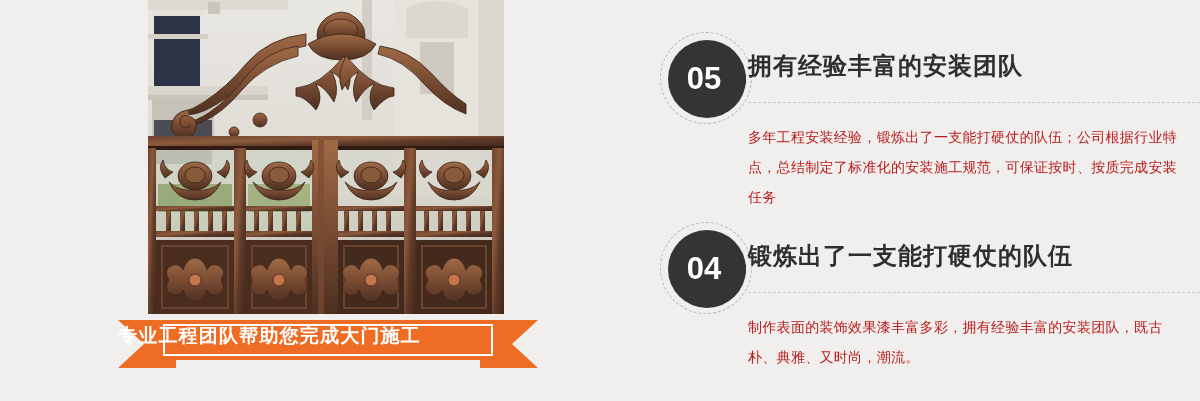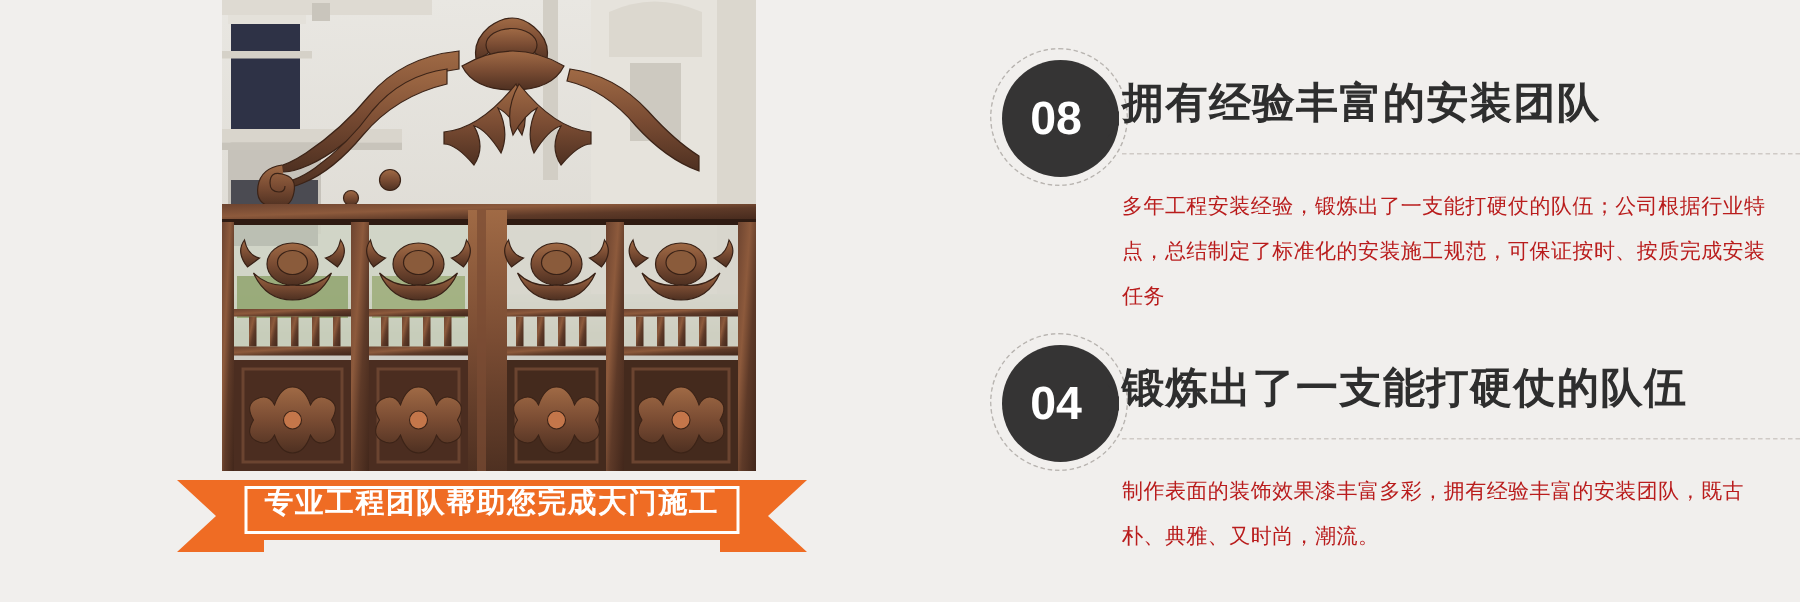--- a/index.html
+++ b/index.html
@@ -47,21 +47,21 @@
     height: 56px;
   }
   .ribbon svg { display:block; }
   .ribbon-text {
     position: absolute;
     left: 0;
     top: 0;
     width: 420px;
     height: 48px;
     line-height: 48px;
-    text-align: center;
+    text-align: left;
     color: #ffffff;
     font-size: 19px;
     font-weight: bold;
     letter-spacing: 1.2px;
     white-space: nowrap;
   }
 
   
   .features {
     position: absolute;
@@ -113,21 +113,21 @@
     font-size: 31px;
     font-weight: bold;
     letter-spacing: 0px;
     font-family: "Liberation Sans", "DejaVu Sans", sans-serif;
   }
 
   .feat-head {
     position: absolute;
     left: 88px;
     top: 18px;
-    font-size: 28px;
+    font-size: 24px;
     font-weight: bold;
     color: #2e2e2e;
     letter-spacing: 1px;
     white-space: nowrap;
   }
   .feat-rule {
     position: absolute;
     left: 88px;
     top: 70px;
     width: 452px;
@@ -360,21 +360,21 @@
 
     <div class="feature f1">
       <div class="badge-wrap">
         <div class="badge-ring"></div>
         <div class="badge-core">
           <svg width="78" height="78" viewBox="0 0 78 78">
             <path d="M39 0 A39 39 0 1 1 39 78 A39 39 0 0 1 39 0 Z" fill="#353434"></path>
             <path d="M70 26 L82 39 L70 52 Z" fill="#353434"></path>
           </svg>
         </div>
-        <div class="badge-num">08</div>
+        <div class="badge-num">05</div>
       </div>
       <div class="feat-head">拥有经验丰富的安装团队</div>
       <div class="feat-rule"></div>
       <div class="feat-body">多年工程安装经验，锻炼出了一支能打硬仗的队伍；公司根据行业特点，总结制定了标准化的安装施工规范，可保证按时、按质完成安装任务</div>
     </div>
 
     <div class="feature f2">
       <div class="badge-wrap">
         <div class="badge-ring"></div>
         <div class="badge-core">

